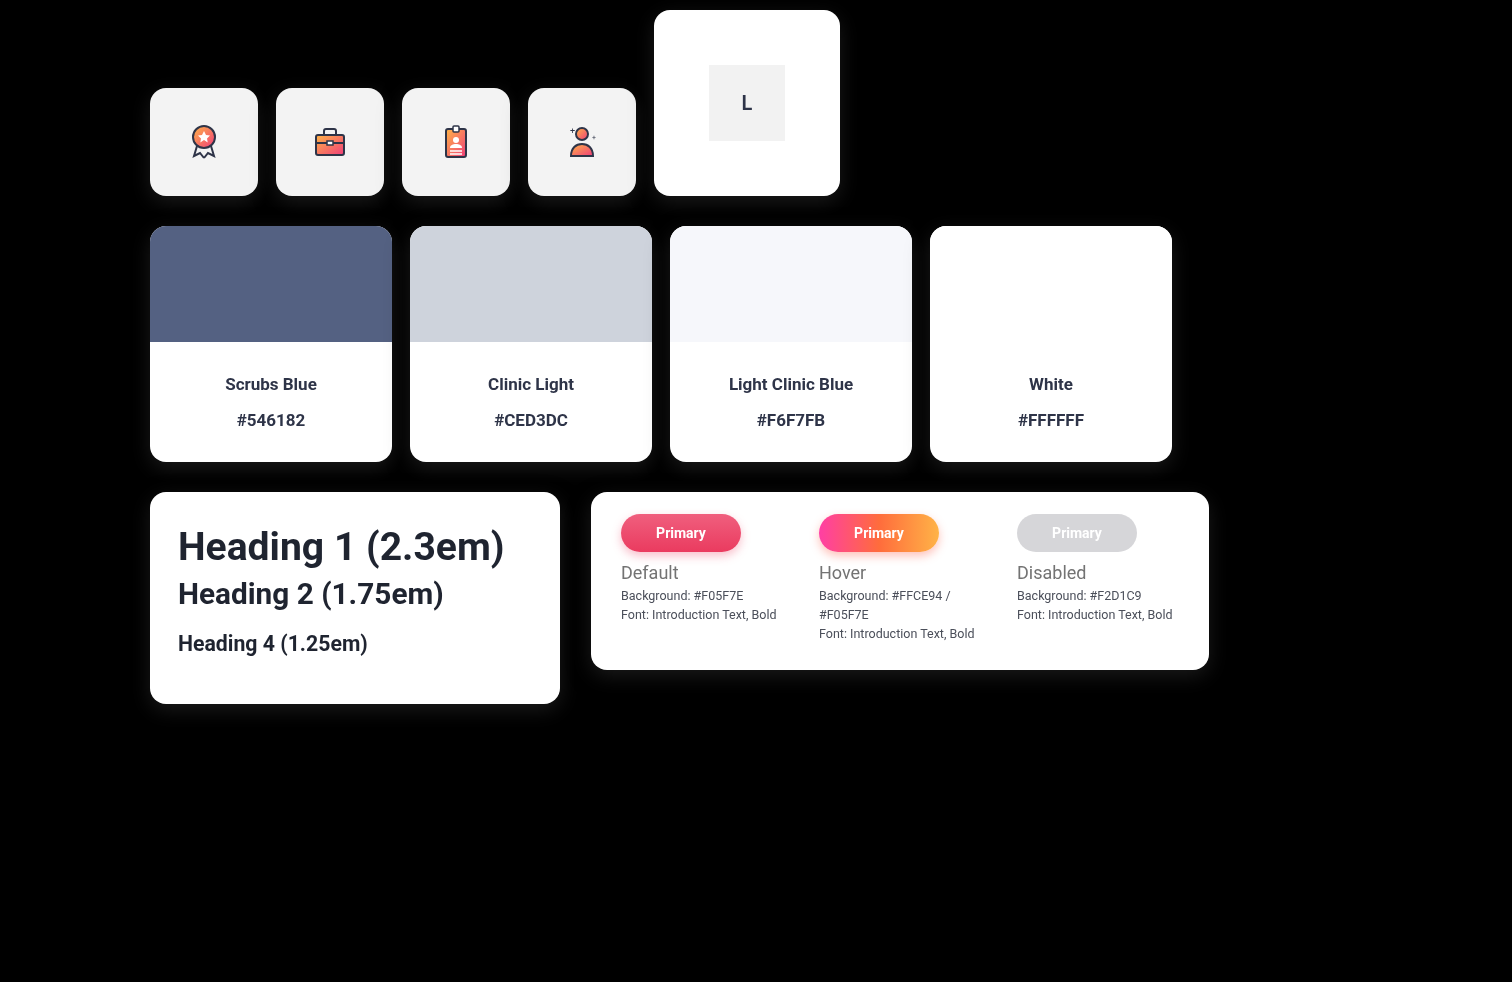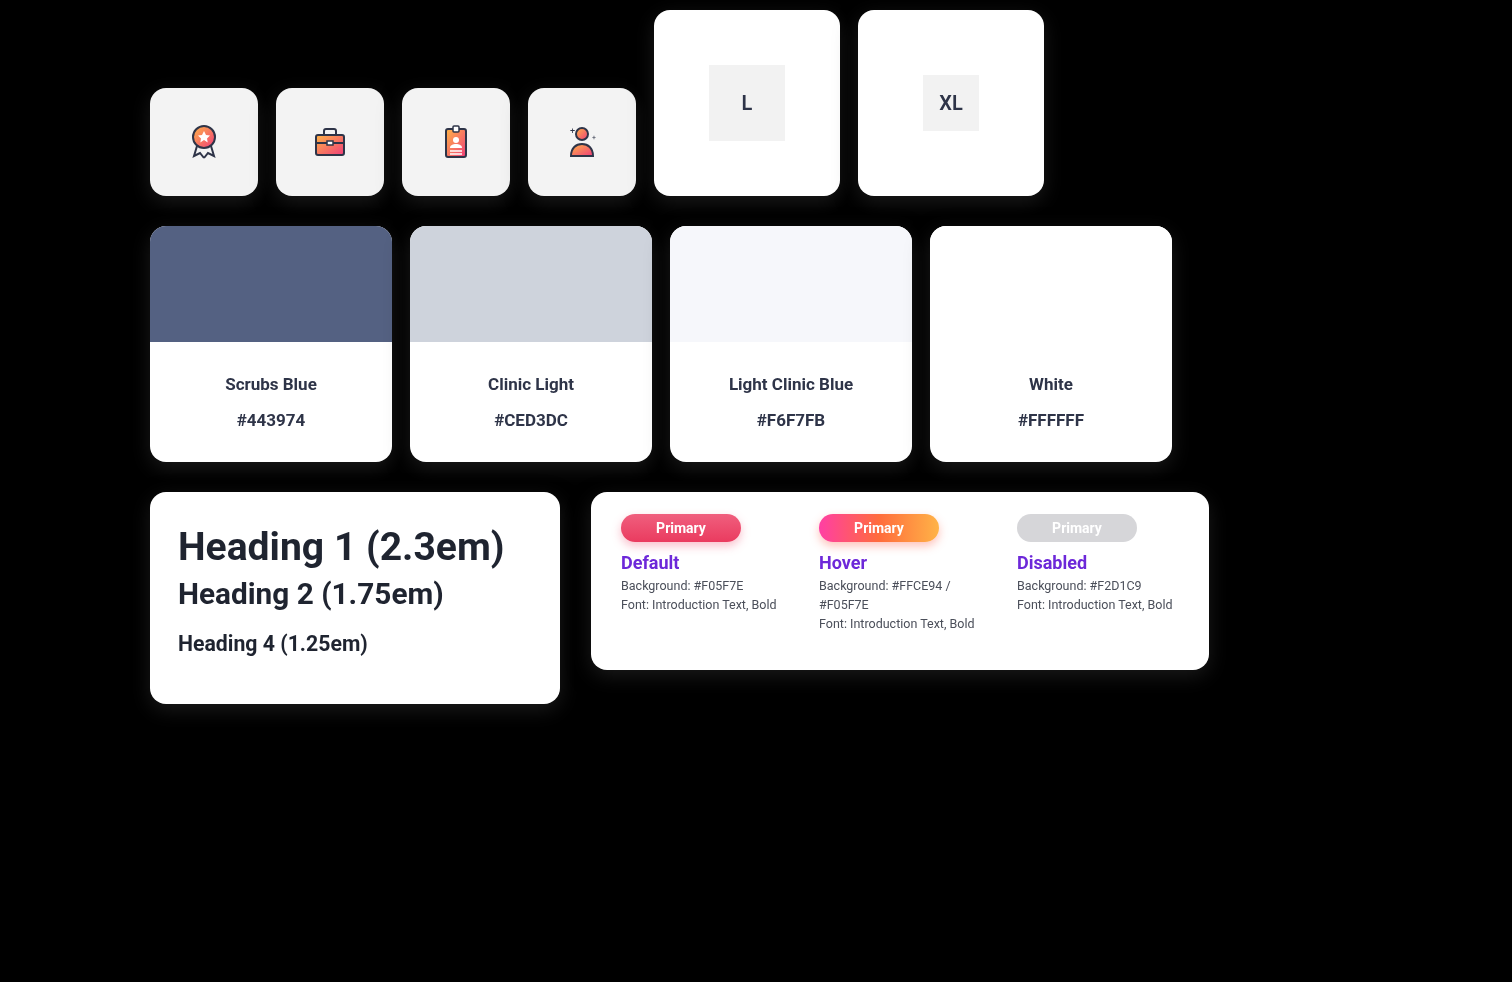--- a/index.html
+++ b/index.html
@@ -72,27 +72,27 @@
   .type-card { font-size: 17px; color:#1F2430; }
   
   .buttons-card {
     width: 618px; height: 178px;
     padding: 22px 30px;
     display:flex; gap: 36px;
   }
   .btn-col { flex:1; }
   .pill {
     display:inline-flex; align-items:center; justify-content:center;
-    width: 120px; height: 28px; border-radius: 999px;
+    width: 120px; height: 38px; border-radius: 999px;
     color:#fff; font-weight:700; font-size:14px; margin-bottom: 10px;
   }
   .pill.default { background: linear-gradient(180deg,#F05F7E,#EA3B5F); box-shadow: 0 4px 10px rgba(240,95,126,0.4);}
   .pill.hover { background: linear-gradient(90deg,#FF3FA4 0%, #FF6C3C 50%, #FFB347 100%); box-shadow: 0 4px 10px rgba(255,100,80,0.4);}
   .pill.disabled { background: #D6D6D9; color:#fff; }
-  .btn-col .state { font-weight:700; font-size:18px; color:#6d28d9; margin-bottom: 4px;}
+  .btn-col .state { font-weight:400; font-size:18px; color:#737373; margin-bottom: 4px;}
   .btn-col .meta { font-size:12.5px; color:#4B4F5A; line-height:1.5; }
   .row3 { display:flex; gap: 31px; align-items:flex-start; }
   svg { display:block; }
 </style>
 </head>
 <body>
 
 <div class="stage">
 
   <div class="row" style="align-items:flex-end;">
@@ -158,31 +158,28 @@
           <circle cx="22" cy="14" r="6" fill="url(#g4)" stroke="#2E3448" stroke-width="2"></circle>
           <path d="M11 36 c0-8 5-12 11-12 s11 4 11 12 z" fill="url(#g4)" stroke="#2E3448" stroke-width="2"></path>
           <text x="10" y="14" font-size="9" fill="#2E3448">+</text>
           <text x="32" y="20" font-size="7" fill="#2E3448">+</text>
         </svg>
       </span>
     </div>
     <div class="card size-card">
       <div class="size-inner-l">L</div>
     </div>
-    <div class="card size-card">
-      <div class="size-inner-xl">XL</div>
-    </div>
   </div>
 
   <div class="row">
     <div class="card swatch">
       <div class="fill" style="background:#546182"></div>
       <div class="label">
         <span>Scrubs Blue</span>
-        <span class="hex">#443974</span>
+        <span class="hex">#546182</span>
       </div>
     </div>
     <div class="card swatch">
       <div class="fill" style="background:#CED3DC"></div>
       <div class="label">
         <span>Clinic Light</span>
         <span class="hex">#CED3DC</span>
       </div>
     </div>
     <div class="card swatch">

